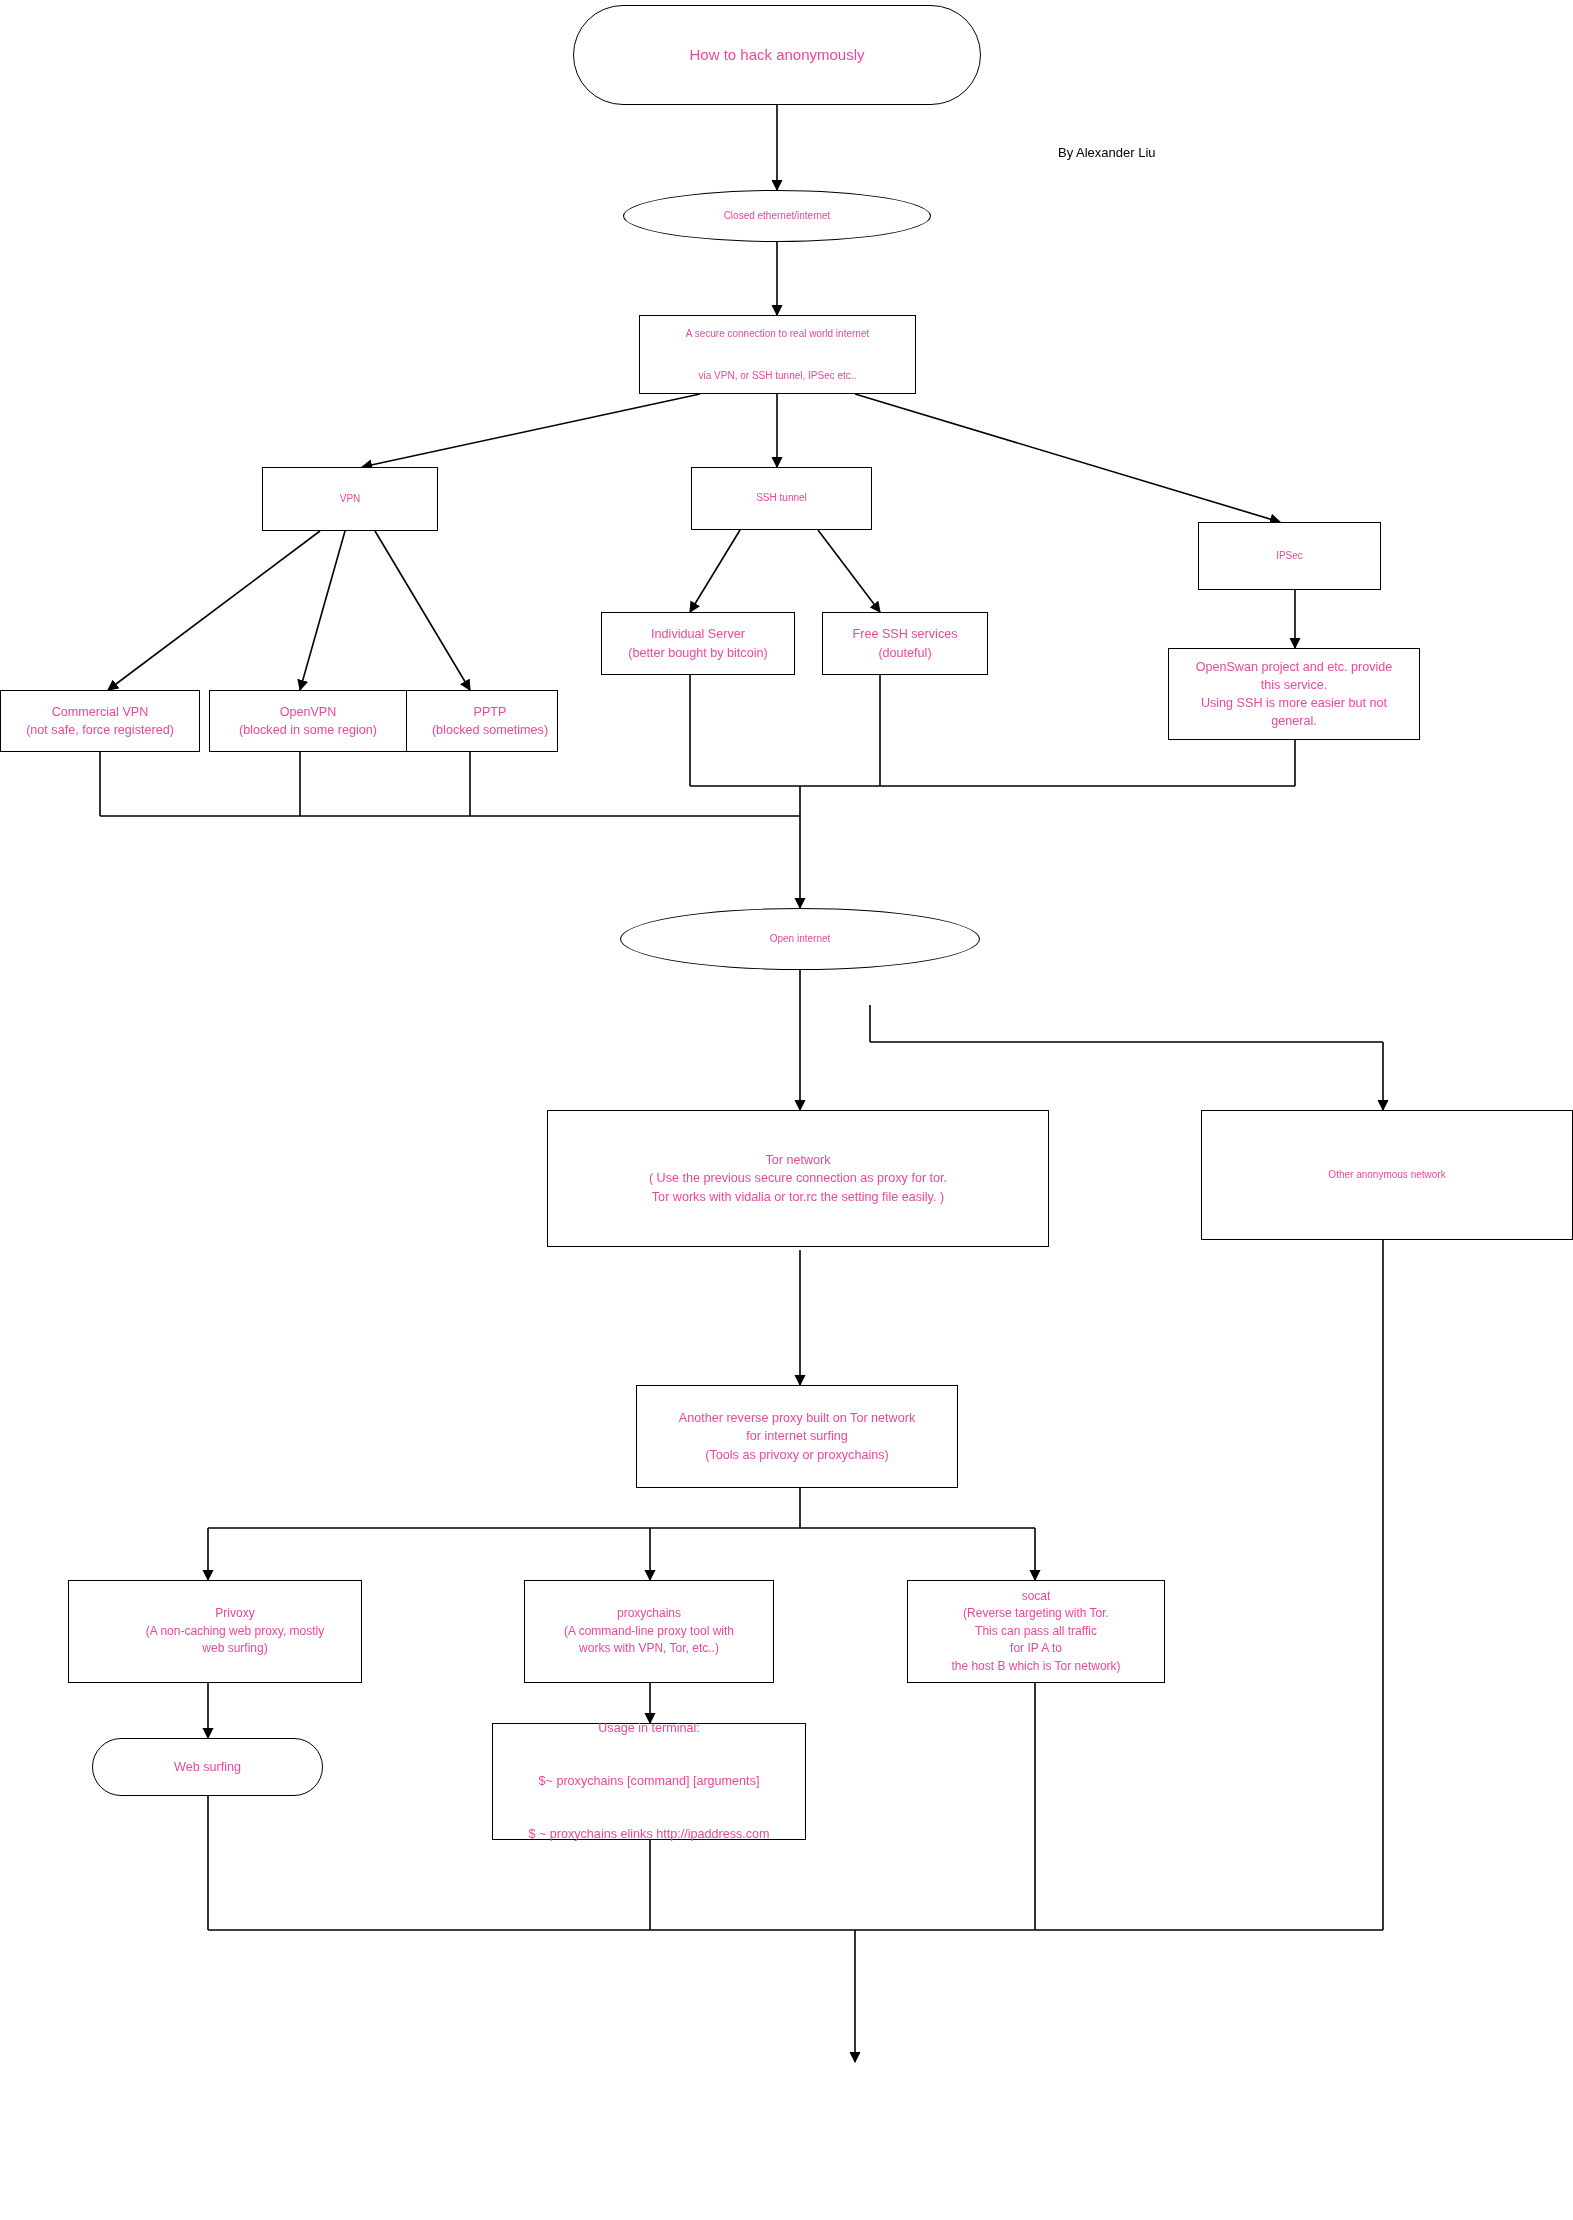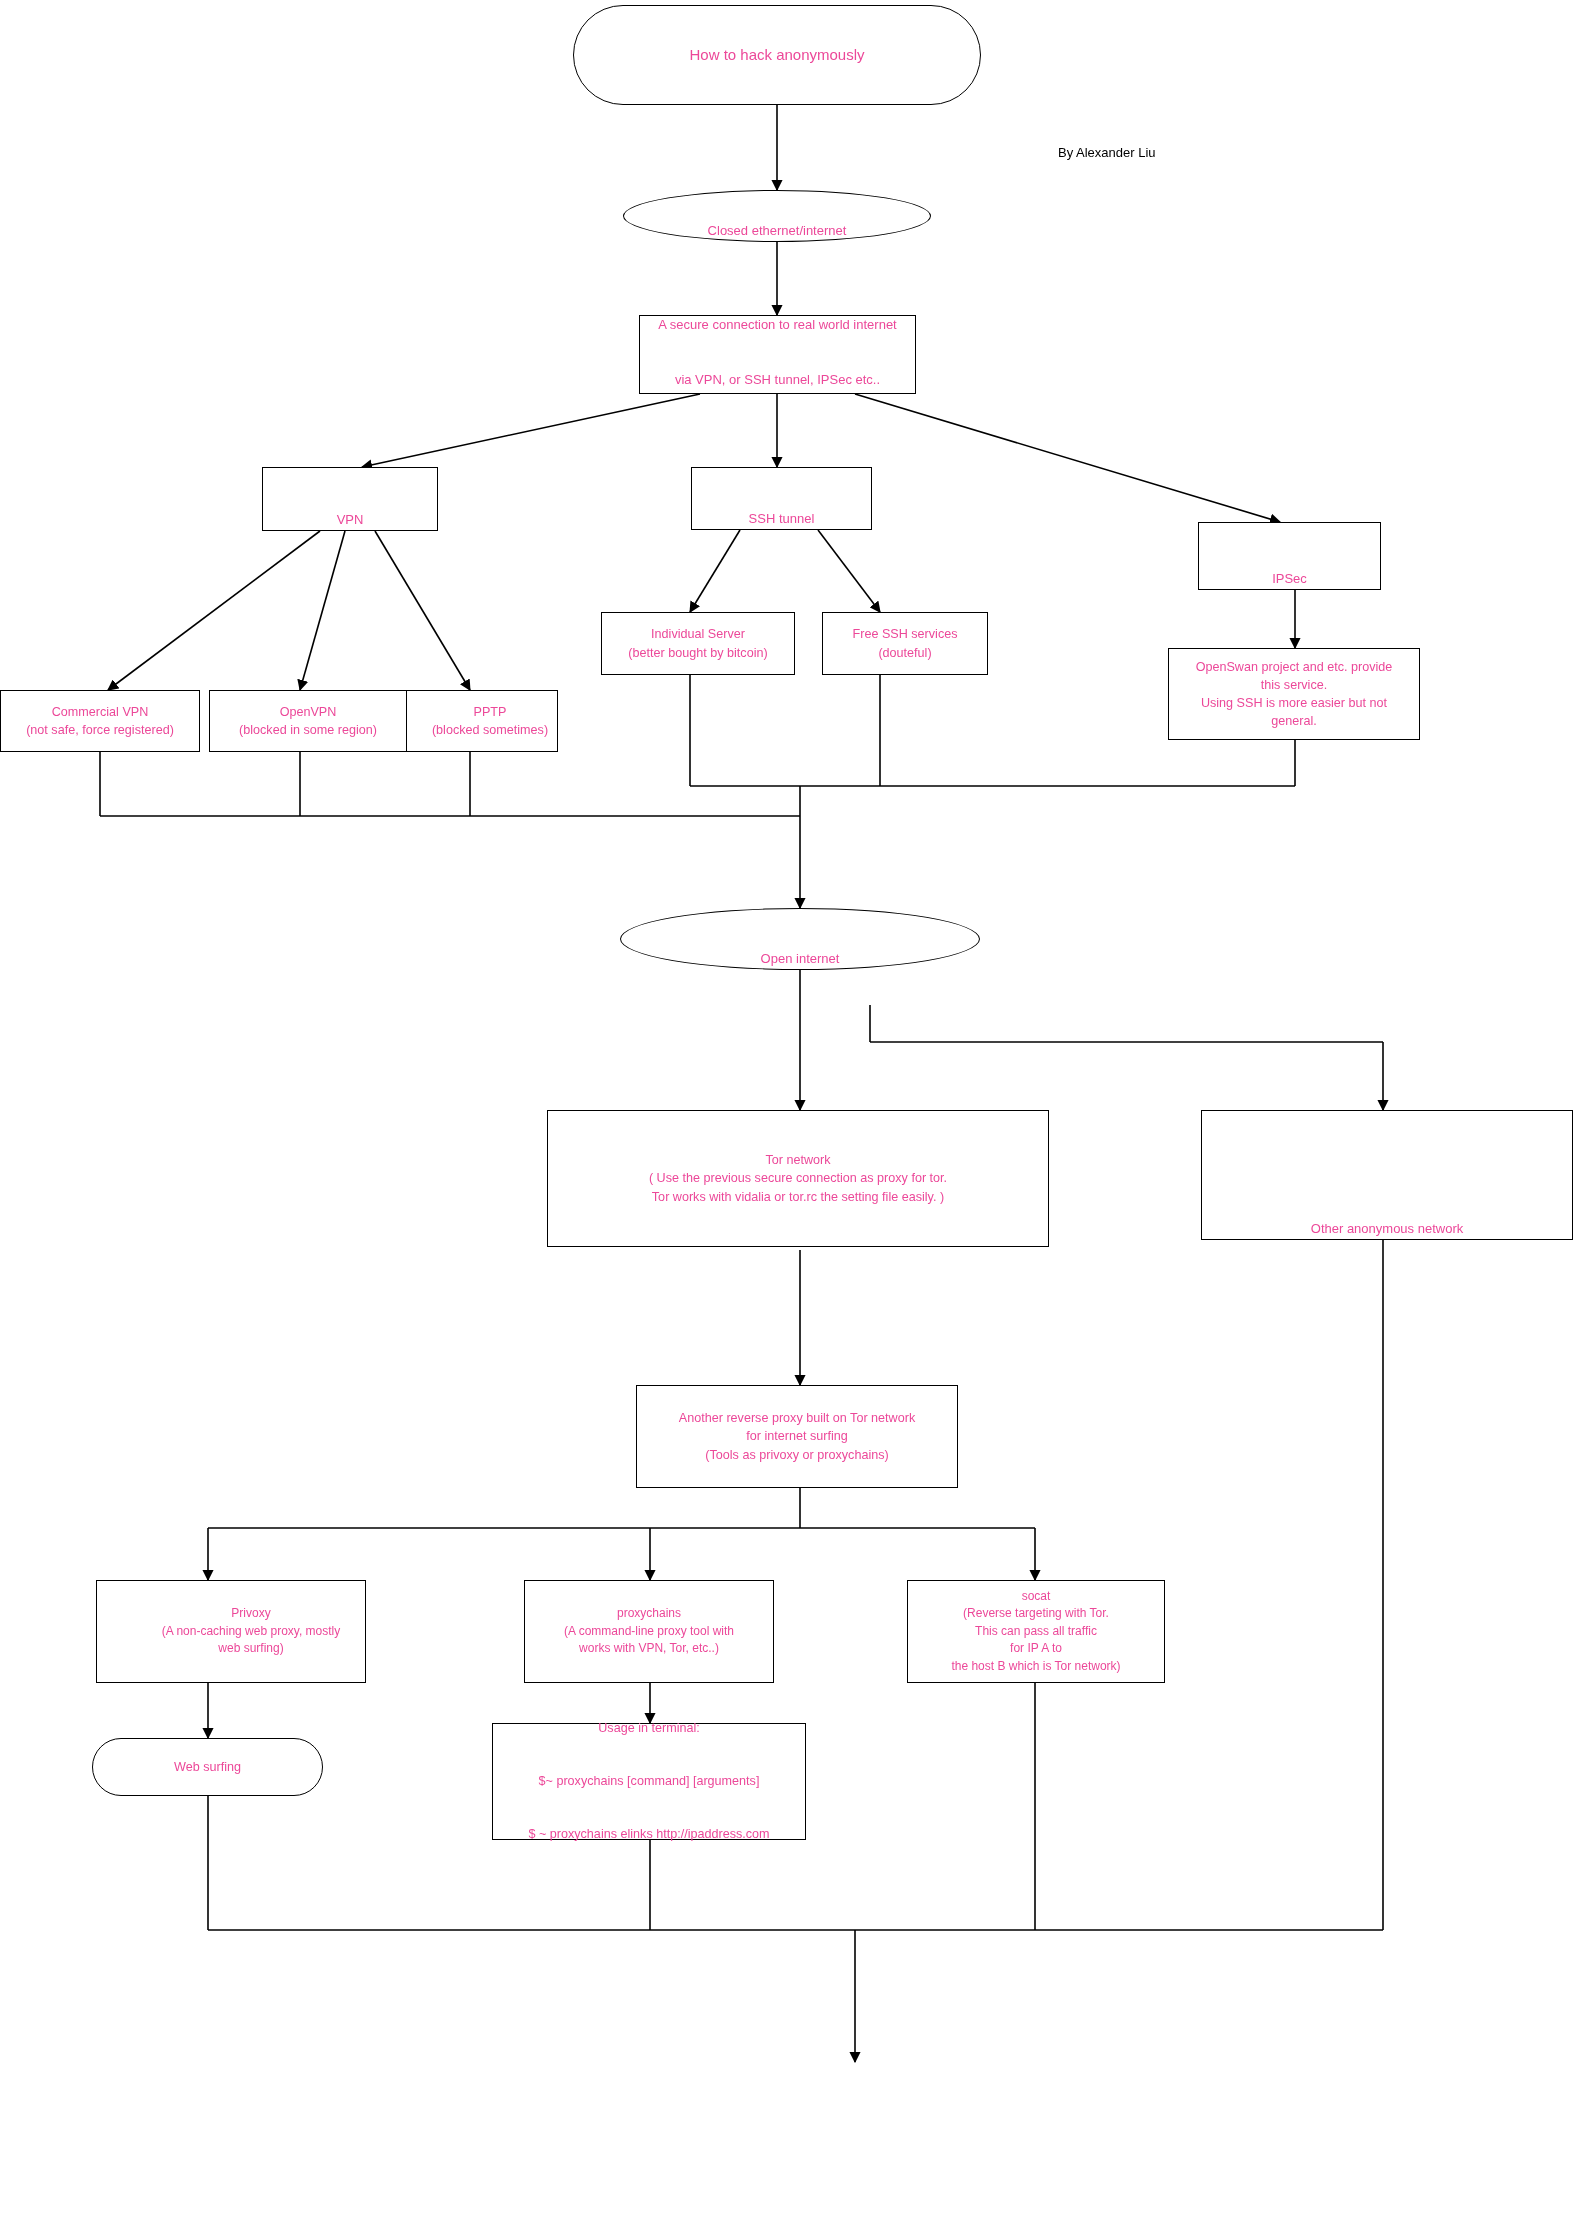--- a/index.html
+++ b/index.html
@@ -55,21 +55,21 @@
   }
   .parallelogram .para-shape {
     position: absolute;
     left: 0; top: 0; right: 0; bottom: 0;
   }
   .parallelogram .para-label {
     position: relative;
     z-index: 2;
   }
   .fs-title { font-size: 15px; }
-  .fs-13 { font-size: 13px; align-items: flex-end; }
+  .fs-13 { font-size: 10px; }
   .fs-12 { font-size: 12.6px; }
   .fs-11 { font-size: 12px; }
   .byline {
     position: absolute;
     font-size: 13px;
     color: #000000;
     white-space: nowrap;
   }
   .spaced-lines { line-height: 2.1; }
 </style>
@@ -217,21 +217,21 @@
   <div class="node rect fs-13" style="left:1201px; top:1110px; width:372px; height:130px;">
     <span>Other anonymous network</span>
   </div>
 
   <div class="node rect fs-12" style="left:636px; top:1385px; width:322px; height:103px;">
     <span>Another reverse proxy built on Tor network
 for internet surfing
 (Tools as privoxy or proxychains)</span>
   </div>
 
-  <div class="node rect fs-11" style="left:96px; top:1580px; width:270px; height:103px;padding-left:40px;">
+  <div class="node rect fs-11" style="left:68px; top:1580px; width:294px; height:103px;padding-left:40px;">
     <span>Privoxy
 (A non-caching web proxy, mostly
 web surfing)</span>
   </div>
 
   <div class="node rect fs-11" style="left:524px; top:1580px; width:250px; height:103px;">
     <span>proxychains
 (A command-line proxy tool with
 works with VPN, Tor, etc..)</span>
   </div>

